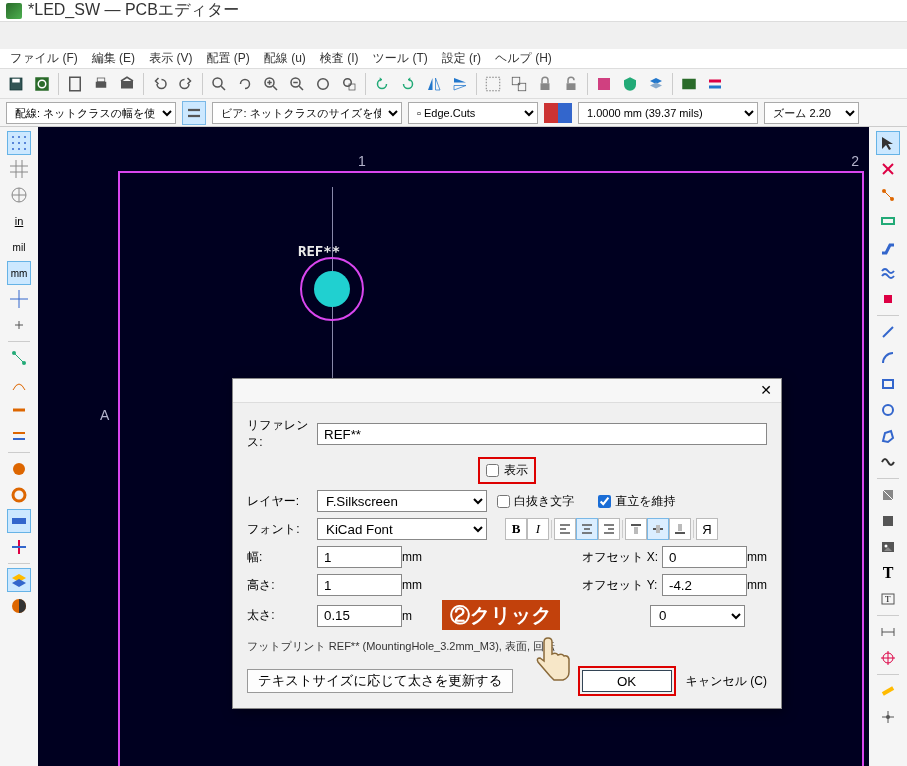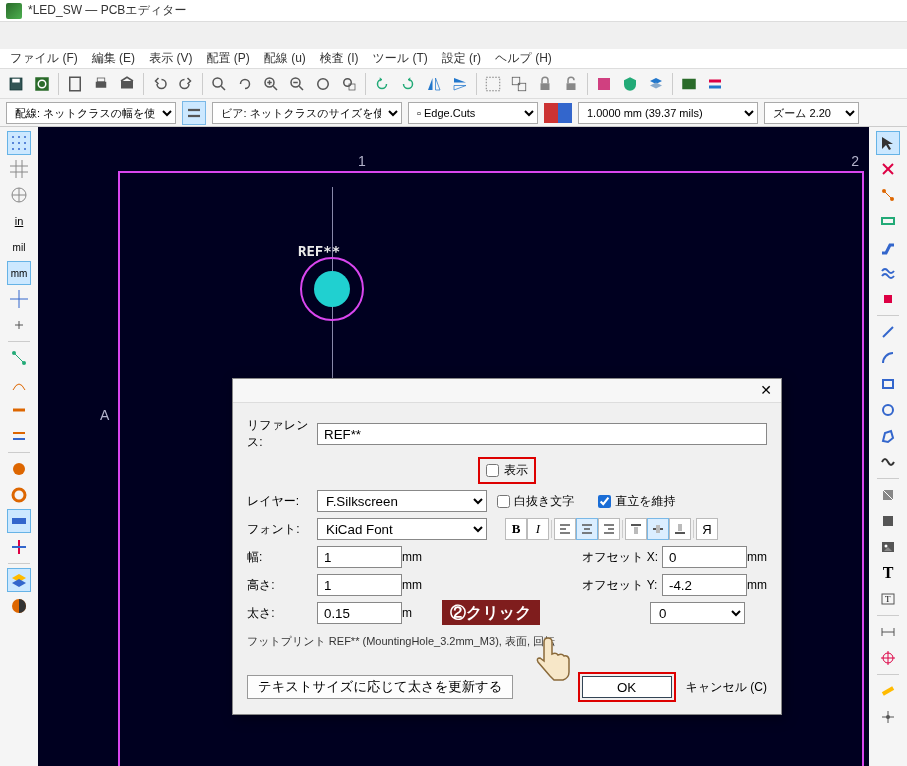--- a/index.html
+++ b/index.html
@@ -1,20 +1,20 @@
 <!DOCTYPE html>
 <html><head>
 <meta charset="utf-8">
 <style>
 * { box-sizing: border-box; margin: 0; padding: 0; }
 body { font-family: "Meiryo UI", sans-serif; font-size: 12px; background: #f0f0f0; width: 907px; height: 766px; overflow: hidden; position: relative; }
 
 .titlebar { height: 22px; background: #fff; display: flex; align-items: center; padding: 0 6px; gap: 6px; border-bottom: 1px solid #ddd; }
 .app-icon { width: 16px; height: 16px; background: linear-gradient(135deg,#2a6b2a,#4caf50); border-radius: 2px; }
-.titlebar-text { font-size: 12px; color: #333; }
+.titlebar-text { font-size: 16px; color: #333; }
 
 .menubar { height: 20px; background: #fff; display: flex; align-items: center; gap: 2px; padding: 0 4px; border-bottom: 1px solid #ddd; margin-top: 27px; }
 .menu-item { padding: 2px 6px; font-size: 12px; color: #333; cursor: pointer; }
 
 .toolbar { height: 30px; background: #f5f5f5; display: flex; align-items: center; gap: 2px; padding: 0 4px; border-bottom: 1px solid #ddd; }
 .tool-btn { width: 24px; height: 24px; display: flex; align-items: center; justify-content: center; border: 1px solid transparent; cursor: pointer; }
 .tool-sep { width: 1px; height: 22px; background: #ccc; margin: 0 2px; }
 .tool-svg { width: 18px; height: 18px; }
 
 .optbar { height: 28px; background: #f5f5f5; display: flex; align-items: center; gap: 6px; padding: 0 6px; border-bottom: 1px solid #ccc; }
@@ -46,26 +46,26 @@
 .row { display:flex; align-items:center; gap:0; margin:6px 0; }
 .lbl { width:70px; text-align:left; }
 .inp { flex:1; height:22px; border:1px solid #888; padding:0 6px; background:#fff; }
 .inp-sm { width:85px; height:22px; border:1px solid #888; padding:0 6px; background:#fff; }
 .sel { height:22px; border:1px solid #888; background:#fff; padding:0 4px; }
 .chk { display:flex; align-items:center; gap:4px; }
 .show-box { border:2px solid #d00; padding:3px 6px; display:inline-flex; align-items:center; gap:5px; }
 .fmt-btn { width:22px; height:22px; border:1px solid #bbb; background:#fff; display:inline-flex; align-items:center; justify-content:center; font-family:serif; font-size:13px; }
 .fmt-btn.active { background:#dbeeff; border-color:#7ab8e6; }
 .fmt-sep { width:1px; height:18px; background:#ccc; display:inline-block; margin:0 2px;}
-.footer-row { display:flex; align-items:center; justify-content:space-between; margin-top:23px; gap:2px;}
+.footer-row { display:flex; align-items:center; justify-content:space-between; margin-top:12px; gap:2px;}
 .plain-btn { height:24px; padding:0 10px; border:1px solid #999; background:#fdfdfd; cursor:pointer; }
 .ok-wrap { border:2px solid #d00; padding:2px; }
 .ok-btn { width:90px; height:22px; border:1px solid #345; background:#fff; cursor:pointer; }
 
-.annot { position:absolute; background:#7f1d1d; color:#fff; font-size:16px; font-weight:bold; padding:4px 8px; }
+.annot { position:absolute; background:#c2410c; color:#fff; font-size:20px; font-weight:bold; padding:4px 8px; }
 .hand { position:absolute; width:48px; height:54px; }
 .hand svg { width:100%; height:100%; }
 .layer-box { display:flex; align-items:center; gap:4px; }
 </style>
 </head>
 <body>
 
 <div class="titlebar">
   <div class="app-icon"></div>
   <span class="titlebar-text">*LED_SW — PCBエディター</span>

